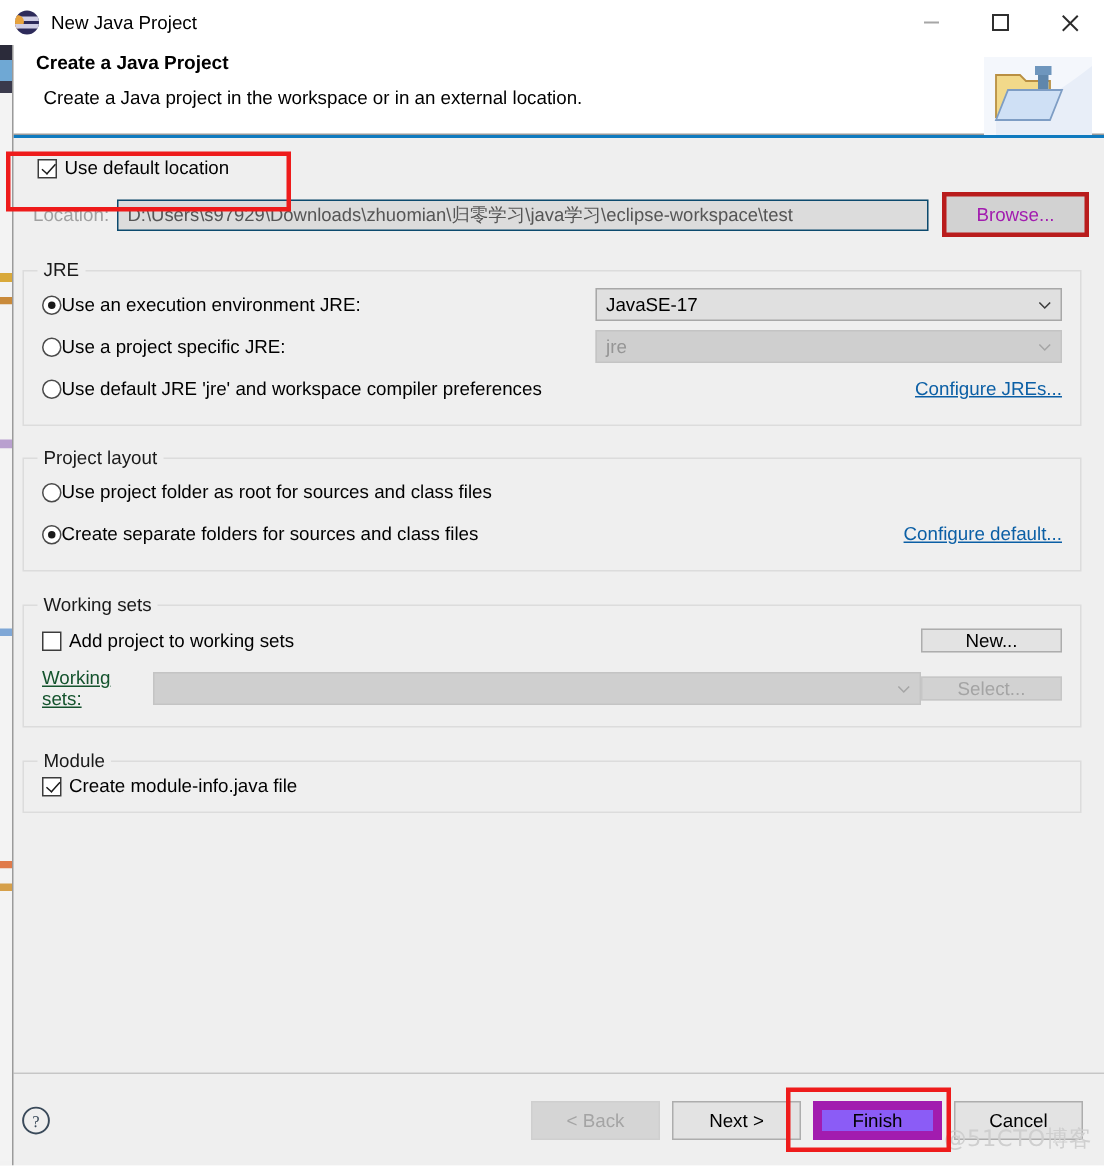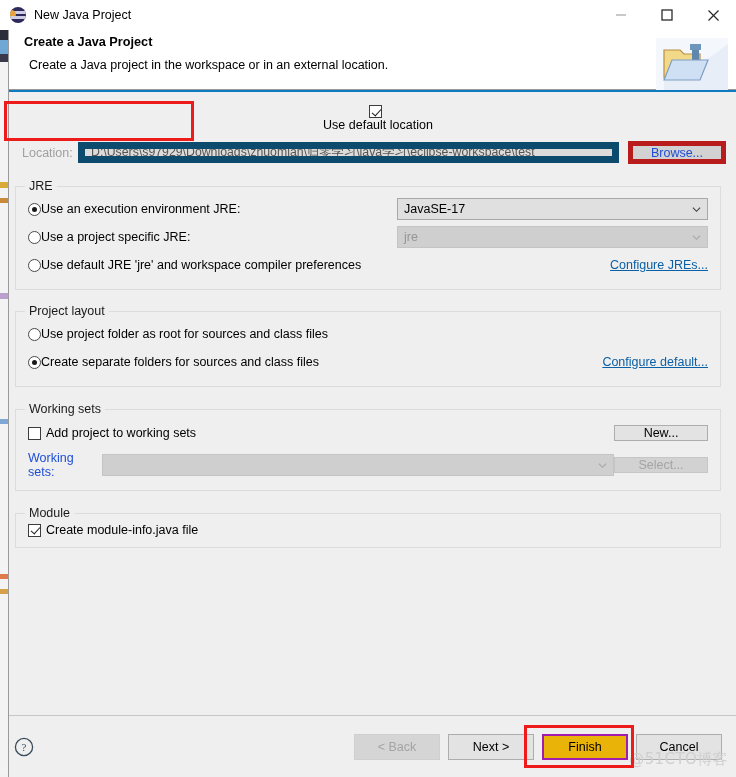--- a/index.html
+++ b/index.html
@@ -178,45 +178,45 @@
     width: 5px; height: 5px; border-radius: 50%;
     background: #1a1a1a;
   }
 
   .optrow {
     display: flex; align-items: center;
     font-size: 12.5px;
   }
   .optrow .lbl { margin-left: 5px; }
 
-  #usedefault-row { margin-top: 13px; padding-left: 15px; flex-direction: column; }
+  #usedefault-row { margin-top: 13px; padding-left: 15px; }
 
   #location-row {
     display: flex; align-items: center;
     margin-top: 9px;
     padding-left: 12px;
   }
   #location-label { color: #a0a0a0; font-size: 12.5px; width: 56px; }
   #location-input {
     height: 21px;
     flex: 1 1 auto;
     background: #dcdcdc;
-    border: 7px solid #0c4a6e;
+    border: 1px solid #0c4a6e;
     color: #555;
     display: flex; align-items: center;
     padding: 0 6px;
     font-size: 12.3px;
     white-space: nowrap; overflow: hidden;
   }
   #browse-btn {
     margin-left: 9px;
-    width: 98px; height: 23px;
+    width: 98px; height: 30px;
     background: #d2d2d2;
-    border: 5px solid #b91c1c;
-    color: #1d4ed8;
+    border: 3px solid #b91c1c;
+    color: #a21caf;
     display: flex; align-items: center; justify-content: center;
     font-size: 12.5px;
     flex: 0 0 98px;
   }
 
   
   .group {
     position: relative;
     border: 1px solid #dcdcdc;
     margin: 0 5px;
@@ -277,21 +277,21 @@
     border: 1px solid #adadad;
     display: flex; align-items: center; justify-content: center;
     font-size: 12.5px;
   }
   .btn.disabled {
     background: #d2d2d2; border-color: #c6c6c6; color: #a4a4a4;
   }
   .ws-row2 {
     display: flex; align-items: center; height: 30px; margin-top: 2px;
   }
-  #ws-label { color: #1d4ed8; font-size: 12.5px; width: 74px; }
+  #ws-label { color: #14532d; font-size: 12.5px; width: 74px; text-decoration: underline; }
   #ws-combo {
     flex: 1 1 auto;
     height: 22px;
     background: #cfcfcf;
     border: 1px solid #c4c4c4;
     display: flex; align-items: center;
     padding: 0 6px;
     color: #a0a0a0;
   }
 
@@ -317,22 +317,22 @@
   }
   .fbtn {
     width: 86px; height: 26px;
     background: #e3e3e3;
     border: 1px solid #adadad;
     display: flex; align-items: center; justify-content: center;
     font-size: 12.5px;
   }
   .fbtn.disabled { background: #d5d5d5; border-color: #cfcfcf; color: #a4a4a4; }
   .fbtn.default {
-    border: 2px solid #a21caf;
-    background: #eab308;
+    border: 6px solid #a21caf;
+    background: #8b5cf6;
   }
   #watermark {
     position: absolute;
     right: 8px; bottom: 8px;
     font-size: 15px;
     color: #cfcfcf;
     letter-spacing: 0.4px;
     pointer-events: none;
     font-family: "DejaVu Sans", sans-serif;
   }

